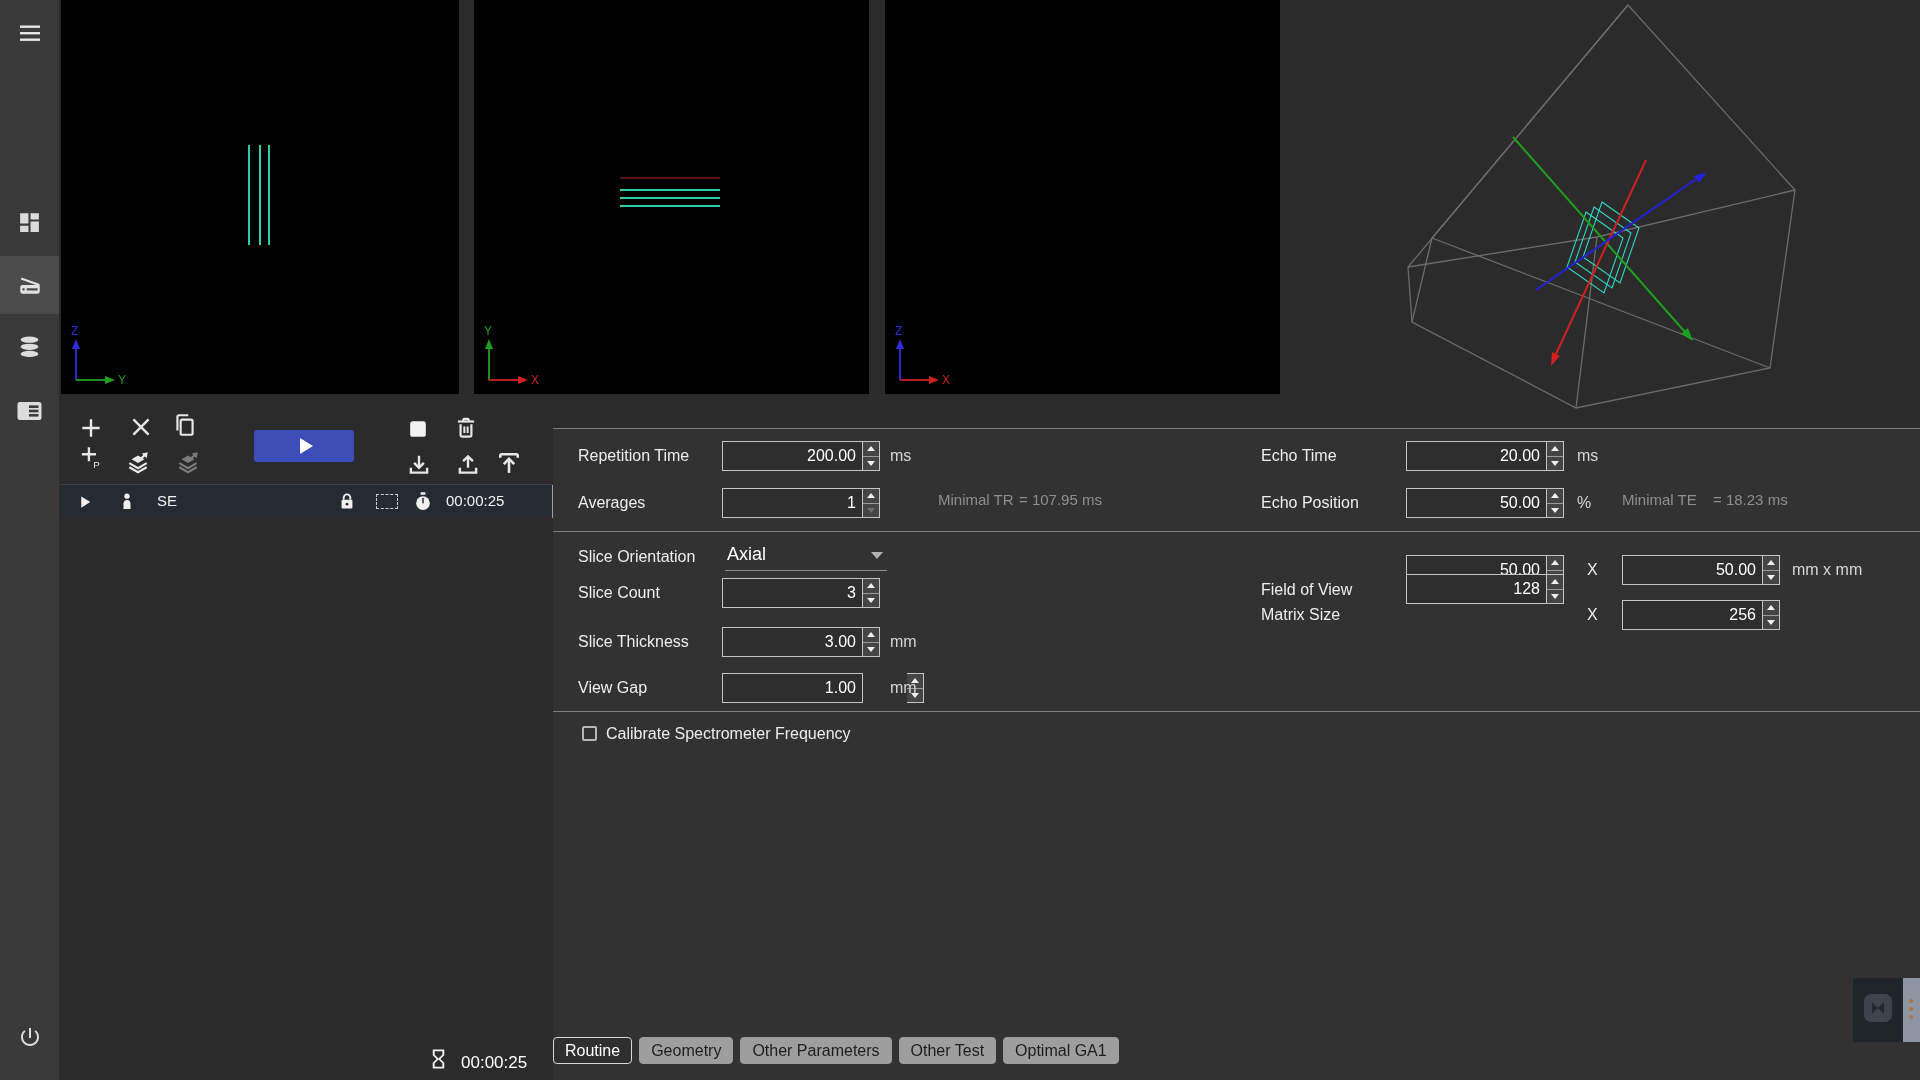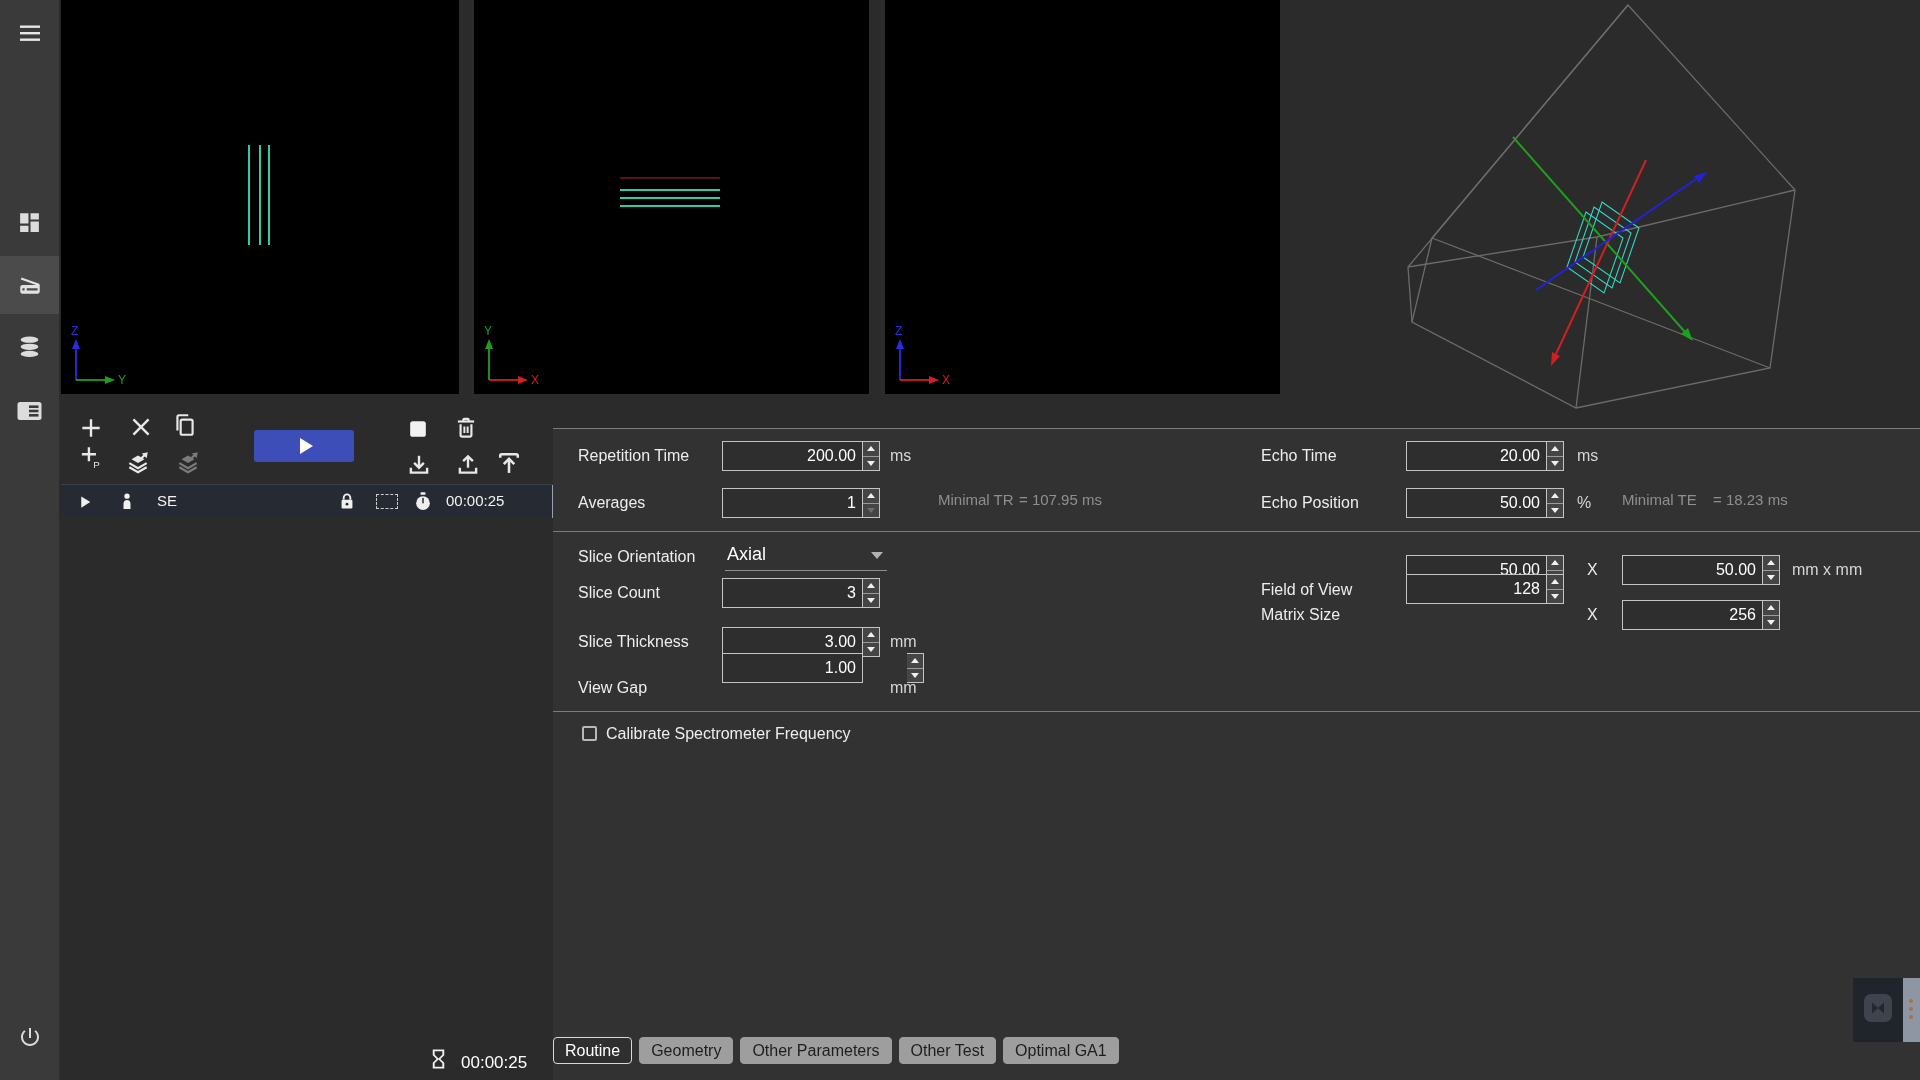--- a/index.html
+++ b/index.html
@@ -365,21 +365,21 @@
           <span class="tri-up"></span>
         </div>
       <div>
           <span class="tri-dn"></span>
         </div>
     </div>
   </div>
   <span class="unit" style="left:890px;top:627px;">mm</span>
 
   <span class="lab" style="left:578px;top:673px;">View Gap</span>
-  <div class="numwrap" style="left:722px;top:653px;gap:44px;">
+  <div class="numwrap" style="left:722px;top:673px;gap:44px;">
     <input class="num" value="1.00" style="">
     <div class="spin">
       <div>
           <span class="tri-up"></span>
         </div>
       <div>
           <span class="tri-dn"></span>
         </div>
     </div>
   </div>

